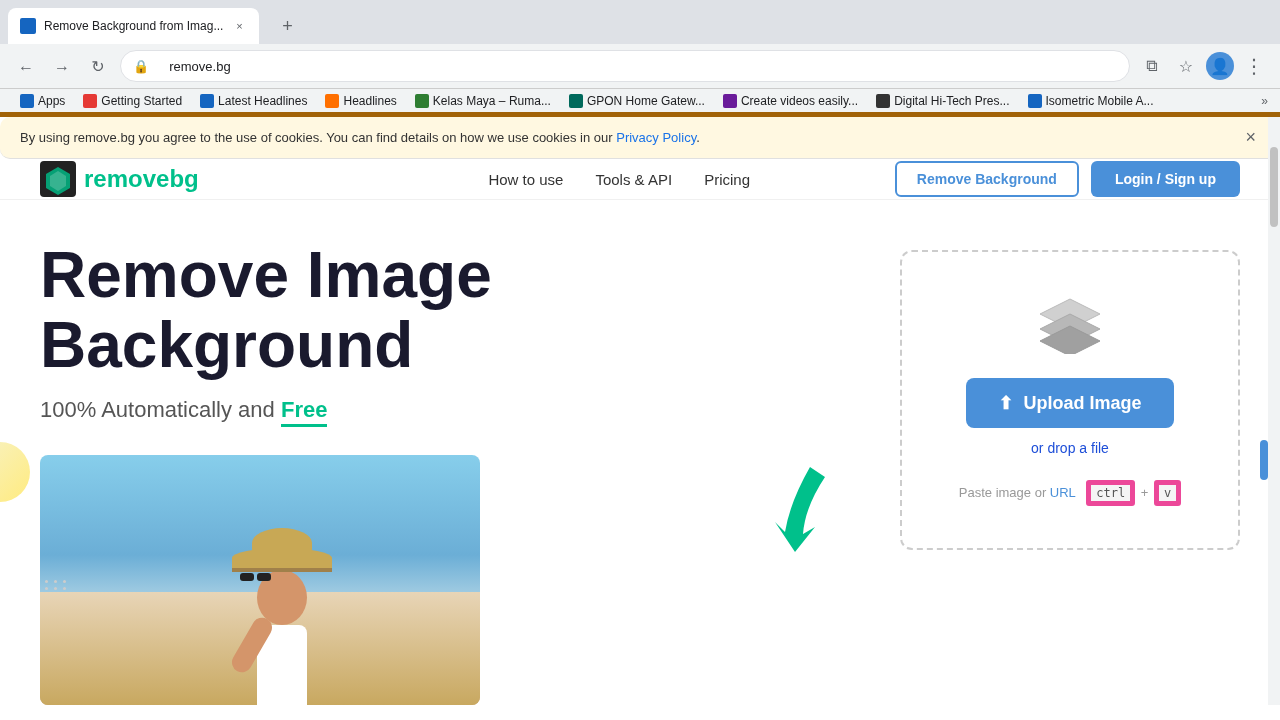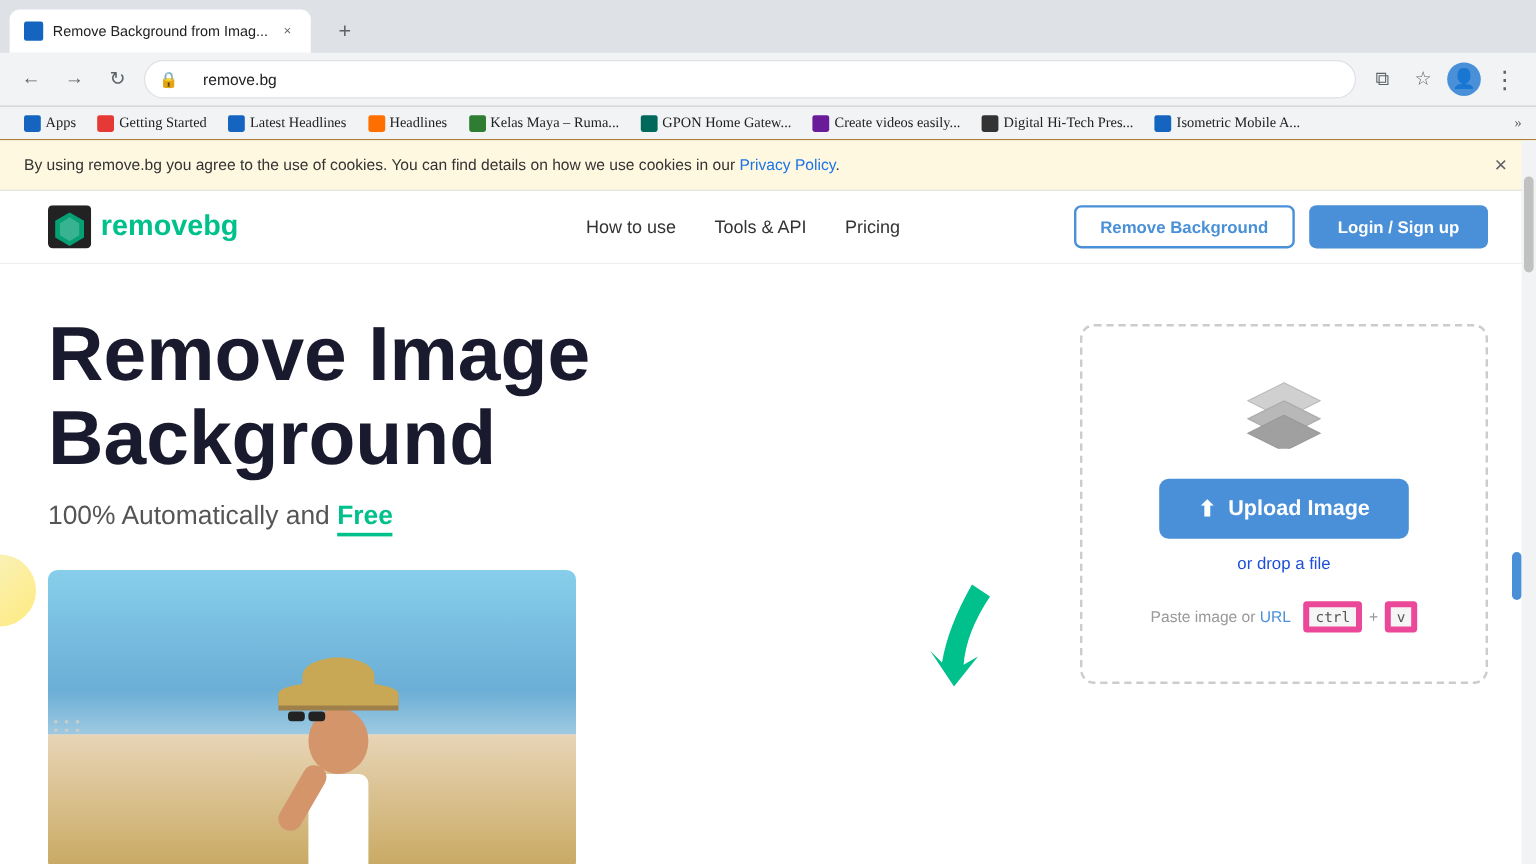--- a/index.html
+++ b/index.html
@@ -12,35 +12,35 @@
     .browser-tab-favicon { width: 16px; height: 16px; border-radius: 2px; background: #4285f4; display: flex; align-items: center; justify-content: center; }
     .browser-tab-title { font-size: 12px; color: #202124; flex: 1; white-space: nowrap; overflow: hidden; text-overflow: ellipsis; }
     .browser-tab-close { width: 16px; height: 16px; display: flex; align-items: center; justify-content: center; border-radius: 50%; cursor: pointer; color: #5f6368; font-size: 11px; }
     .browser-tab-new { width: 28px; height: 28px; display: flex; align-items: center; justify-content: center; border-radius: 50%; cursor: pointer; color: #5f6368; font-size: 18px; }
     .browser-toolbar { display: flex; align-items: center; background: #f1f3f4; padding: 6px 12px; gap: 8px; border-bottom: 1px solid #ccc; }
     .browser-nav-btn { width: 28px; height: 28px; display: flex; align-items: center; justify-content: center; border-radius: 50%; cursor: pointer; color: #5f6368; font-size: 16px; }
     .browser-address-bar { flex: 1; display: flex; align-items: center; background: #fff; border-radius: 20px; padding: 4px 12px; gap: 8px; border: 1px solid #dfe1e5; height: 32px; }
     .browser-address-bar input { border: none; outline: none; font-size: 13px; color: #202124; flex: 1; background: transparent; }
     .browser-actions { display: flex; align-items: center; gap: 6px; }
     .browser-action-btn { width: 28px; height: 28px; display: flex; align-items: center; justify-content: center; border-radius: 50%; cursor: pointer; color: #5f6368; font-size: 14px; }
-    .bookmarks-bar { display: flex; align-items: center; background: #f1f3f4; padding: 2px 12px; gap: 2px; font-size: 12px; color: #202124; border-bottom: 1px solid #a16207; height: 28px; font-family: Liberation Serif, serif; }
+    .bookmarks-bar { display: flex; align-items: center; background: #f1f3f4; padding: 2px 12px; gap: 2px; font-size: 12px; color: #202124; border-bottom: 5px solid #a16207; height: 28px; }
     .bookmark-item { display: flex; align-items: center; gap: 4px; padding: 2px 8px; border-radius: 4px; cursor: pointer; white-space: nowrap; }
     .bookmark-favicon { width: 14px; height: 14px; border-radius: 2px; }
     .bookmarks-more { margin-left: auto; color: #5f6368; cursor: pointer; }
 
     
     .website { background: #fff; overflow: hidden; }
 
     
-    .cookie-banner { background: #fff8e1; padding: 10px 20px; display: flex; align-items: center; justify-content: space-between; font-size: 13px; color: #333; border-bottom: 1px solid #e0e0e0; }
+    .cookie-banner { background: #fff8e1; padding: 10px 20px; display: flex; align-items: center; justify-content: space-between; font-size: 13px; color: #333; border-bottom: 1px solid #e0e0e0; border-radius: 10px; }
     .cookie-banner a { color: #1a73e8; text-decoration: none; }
     .cookie-banner-close { background: none; border: none; cursor: pointer; font-size: 18px; color: #5f6368; padding: 0 4px; }
 
     
-    .site-nav { display: flex; align-items: center; padding: 12px 40px; border-bottom: 1px solid #f0f0f0; position: relative; }
+    .site-nav { display: flex; align-items: center; padding: 2px 40px; border-bottom: 1px solid #f0f0f0; position: relative; }
     .site-logo { display: flex; align-items: center; gap: 8px; margin-right: auto; }
     .logo-icon { width: 36px; height: 36px; }
     .logo-text { font-size: 24px; font-weight: 700; color: #222; }
     .logo-text span { color: #00c08b; }
     .nav-links { display: flex; align-items: center; gap: 32px; margin: 0 auto; }
     .nav-link { font-size: 15px; color: #333; text-decoration: none; cursor: pointer; }
     .nav-buttons { display: flex; align-items: center; gap: 12px; }
     .btn-remove-bg { background: #fff; border: 2px solid #4a90d9; color: #4a90d9; padding: 8px 20px; border-radius: 6px; font-size: 14px; font-weight: 600; cursor: pointer; }
     .btn-login { background: #4a90d9; border: none; color: #fff; padding: 10px 24px; border-radius: 6px; font-size: 14px; font-weight: 600; cursor: pointer; }
 

